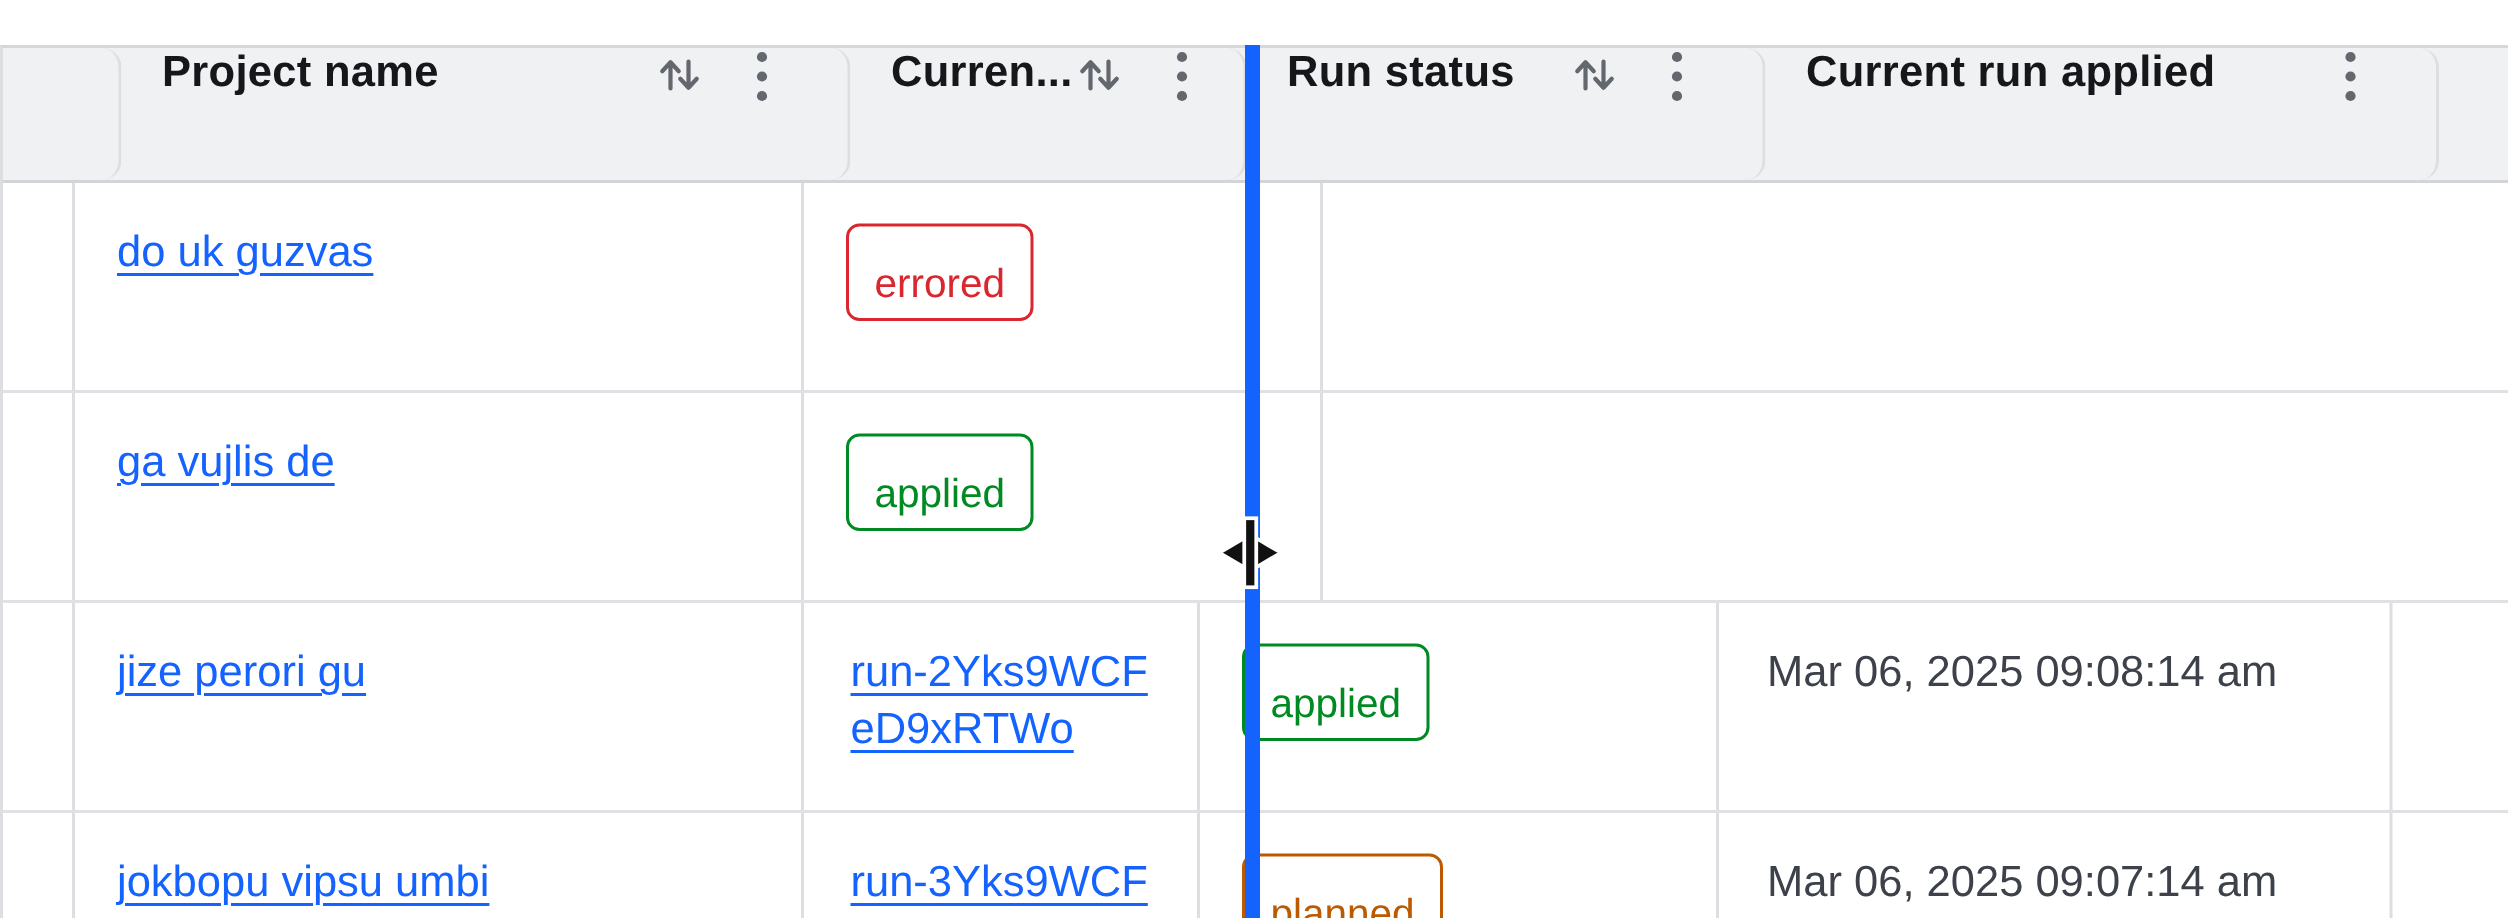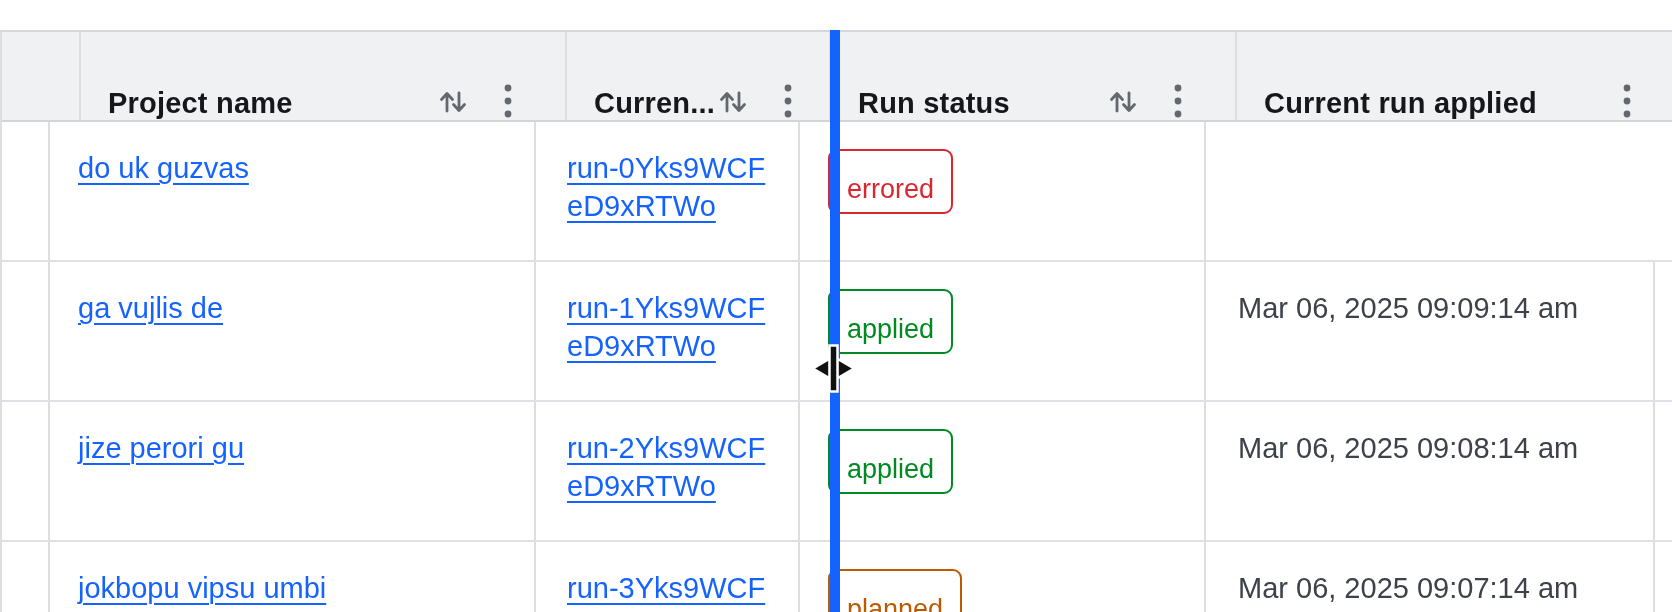--- a/index.html
+++ b/index.html
@@ -19,24 +19,24 @@
     border-bottom:2px solid #d2d4d8;
   }
   .row{
     display:flex;height:138px;background:#ffffff;
     border-bottom:2px solid #dfe1e4;
   }
   .cell,.hcell{box-sizing:border-box;border-right:2px solid #dcdee1;flex:none;}
   .c0{width:30px;}
   .c1{width:486px;}
   .c2{width:264px;}
-  .c3{width:406px;}
+  .c3{width:346px;}
   .c4{width:449px;}
   .c5{width:247px;border-right:none;}
-  .hcell{display:flex;align-items:flex-end;padding:0 50px 0 27px;}
+  .hcell{display:flex;align-items:flex-start;padding:0 50px 0 27px;border-radius:13px;}
   .hlabel{
     font-size:29px;font-weight:700;color:#16171b;white-space:nowrap;
     letter-spacing:0.2px;
   }
   .sort{margin-left:auto;display:inline-flex;cursor:pointer;}
   .kebab{margin-left:30px;display:inline-flex;cursor:pointer;}
   .kebab.auto{margin-left:auto;}
   .cell{padding:27px 18px 0 28px;font-size:29px;line-height:38px;}
   .cell.c2{padding-left:31px;}
   .cell.c4{padding-left:32px;}
@@ -125,31 +125,28 @@
             <circle cx="7" cy="32" r="3.4"></circle>
         </svg>
       </span>
     </div>
 
   </div>
 
   <div class="row">
     <div class="cell c0"></div>
     <div class="cell c1"><a href="#" class="link">do uk guzvas</a></div>
-    <div class="cell c2"><a href="#" class="link runlink">run-0Yks9WCFeD9xRTWo</a></div>
     <div class="cell c3"><span class="badge" style="color: rgb(217, 39, 48); border-color: rgb(217, 39, 48);">errored</span></div>
     <div class="cell c5"></div>
   </div>
 
   <div class="row">
     <div class="cell c0"></div>
     <div class="cell c1"><a href="#" class="link">ga vujlis de</a></div>
-    <div class="cell c2"><a href="#" class="link runlink">run-1Yks9WCFeD9xRTWo</a></div>
     <div class="cell c3"><span class="badge" style="color: rgb(0, 138, 34); border-color: rgb(0, 138, 34);">applied</span></div>
-    <div class="cell c4"><span class="date">Mar 06, 2025 09:09:14 am</span></div>
     <div class="cell c5"></div>
   </div>
 
   <div class="row">
     <div class="cell c0"></div>
     <div class="cell c1"><a href="#" class="link">jize perori gu</a></div>
     <div class="cell c2"><a href="#" class="link runlink">run-2Yks9WCFeD9xRTWo</a></div>
     <div class="cell c3"><span class="badge" style="color: rgb(0, 138, 34); border-color: rgb(0, 138, 34);">applied</span></div>
     <div class="cell c4"><span class="date">Mar 06, 2025 09:08:14 am</span></div>
     <div class="cell c5"></div>

